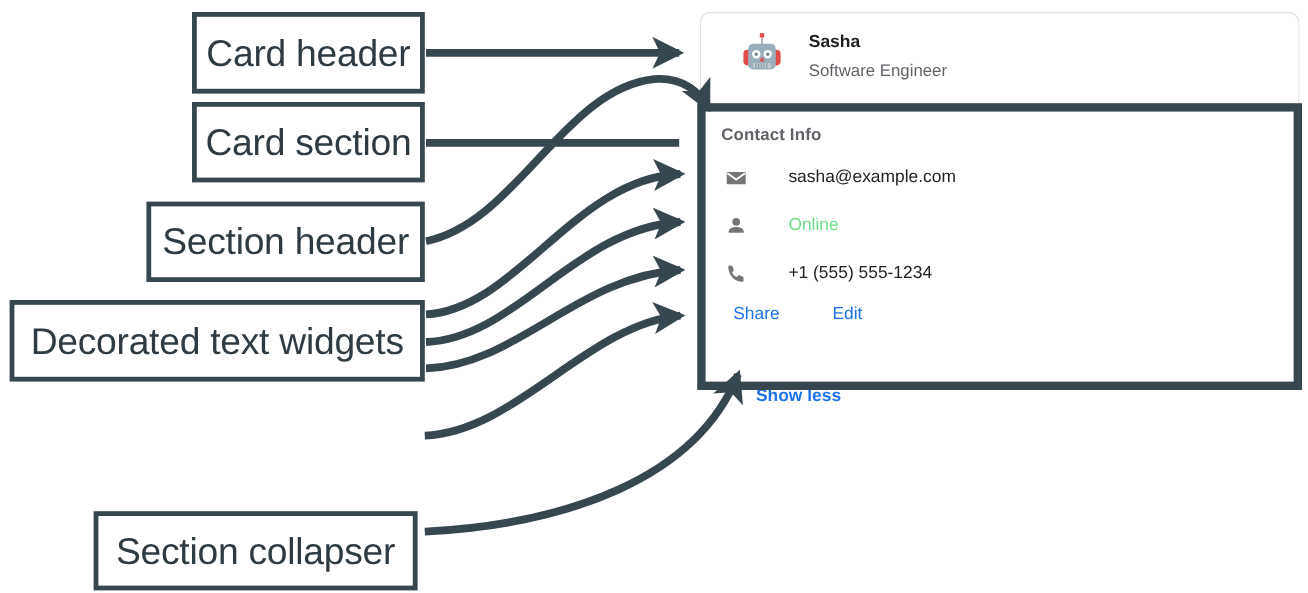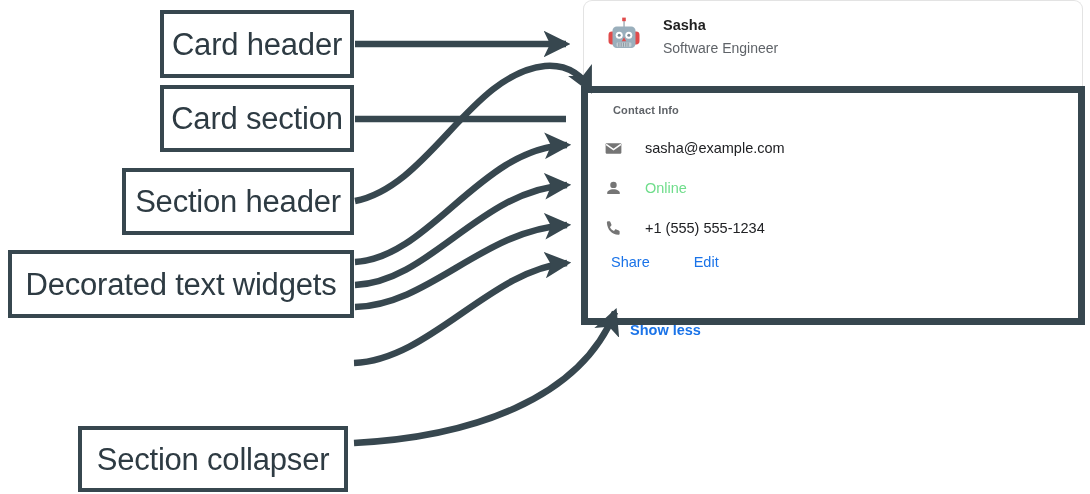--- a/index.html
+++ b/index.html
@@ -40,28 +40,29 @@
     font-size: 31px;
     line-height: 1;
     letter-spacing: -0.2px;
     white-space: nowrap;
   }
 
   
   #card {
     position: absolute;
     left: 583px;
-    top: 0;
+    top: 10px;
     width: 500px;
     height: 88px;
     box-sizing: border-box;
     background: #ffffff;
     border: 1px solid #e3e3e3;
     border-radius: 9px 9px 0 0;
     border-bottom: none;
+    padding-left: 11px;
   }
   #card-header {
     display: flex;
     align-items: center;
     padding: 12px 0 0 17px;
   }
   #avatar {
     width: 46px;
     height: 46px;
     flex: 0 0 46px;
@@ -90,32 +91,32 @@
     background: #ffffff;
     border-left: 1px solid #e3e3e3;
     border-right: 1px solid #e3e3e3;
     border-bottom: 1px solid #e3e3e3;
     border-radius: 0 0 9px 9px;
   }
   #section-header {
     position: absolute;
     left: 17px;
     top: 14px;
-    font-size: 11px;
+    font-size: 14px;
     font-weight: bold;
     color: #5f6368;
     letter-spacing: 0.15px;
-    margin-left: 12px;
   }
   .text-row {
     position: absolute;
     left: 19px;
     display: flex;
     align-items: center;
     height: 20px;
+    gap: 12px;
   }
   .row-icon {
     width: 21px;
     height: 20px;
     flex: 0 0 21px;
     margin-right: 21px;
     display: flex;
     align-items: center;
     justify-content: center;
   }

